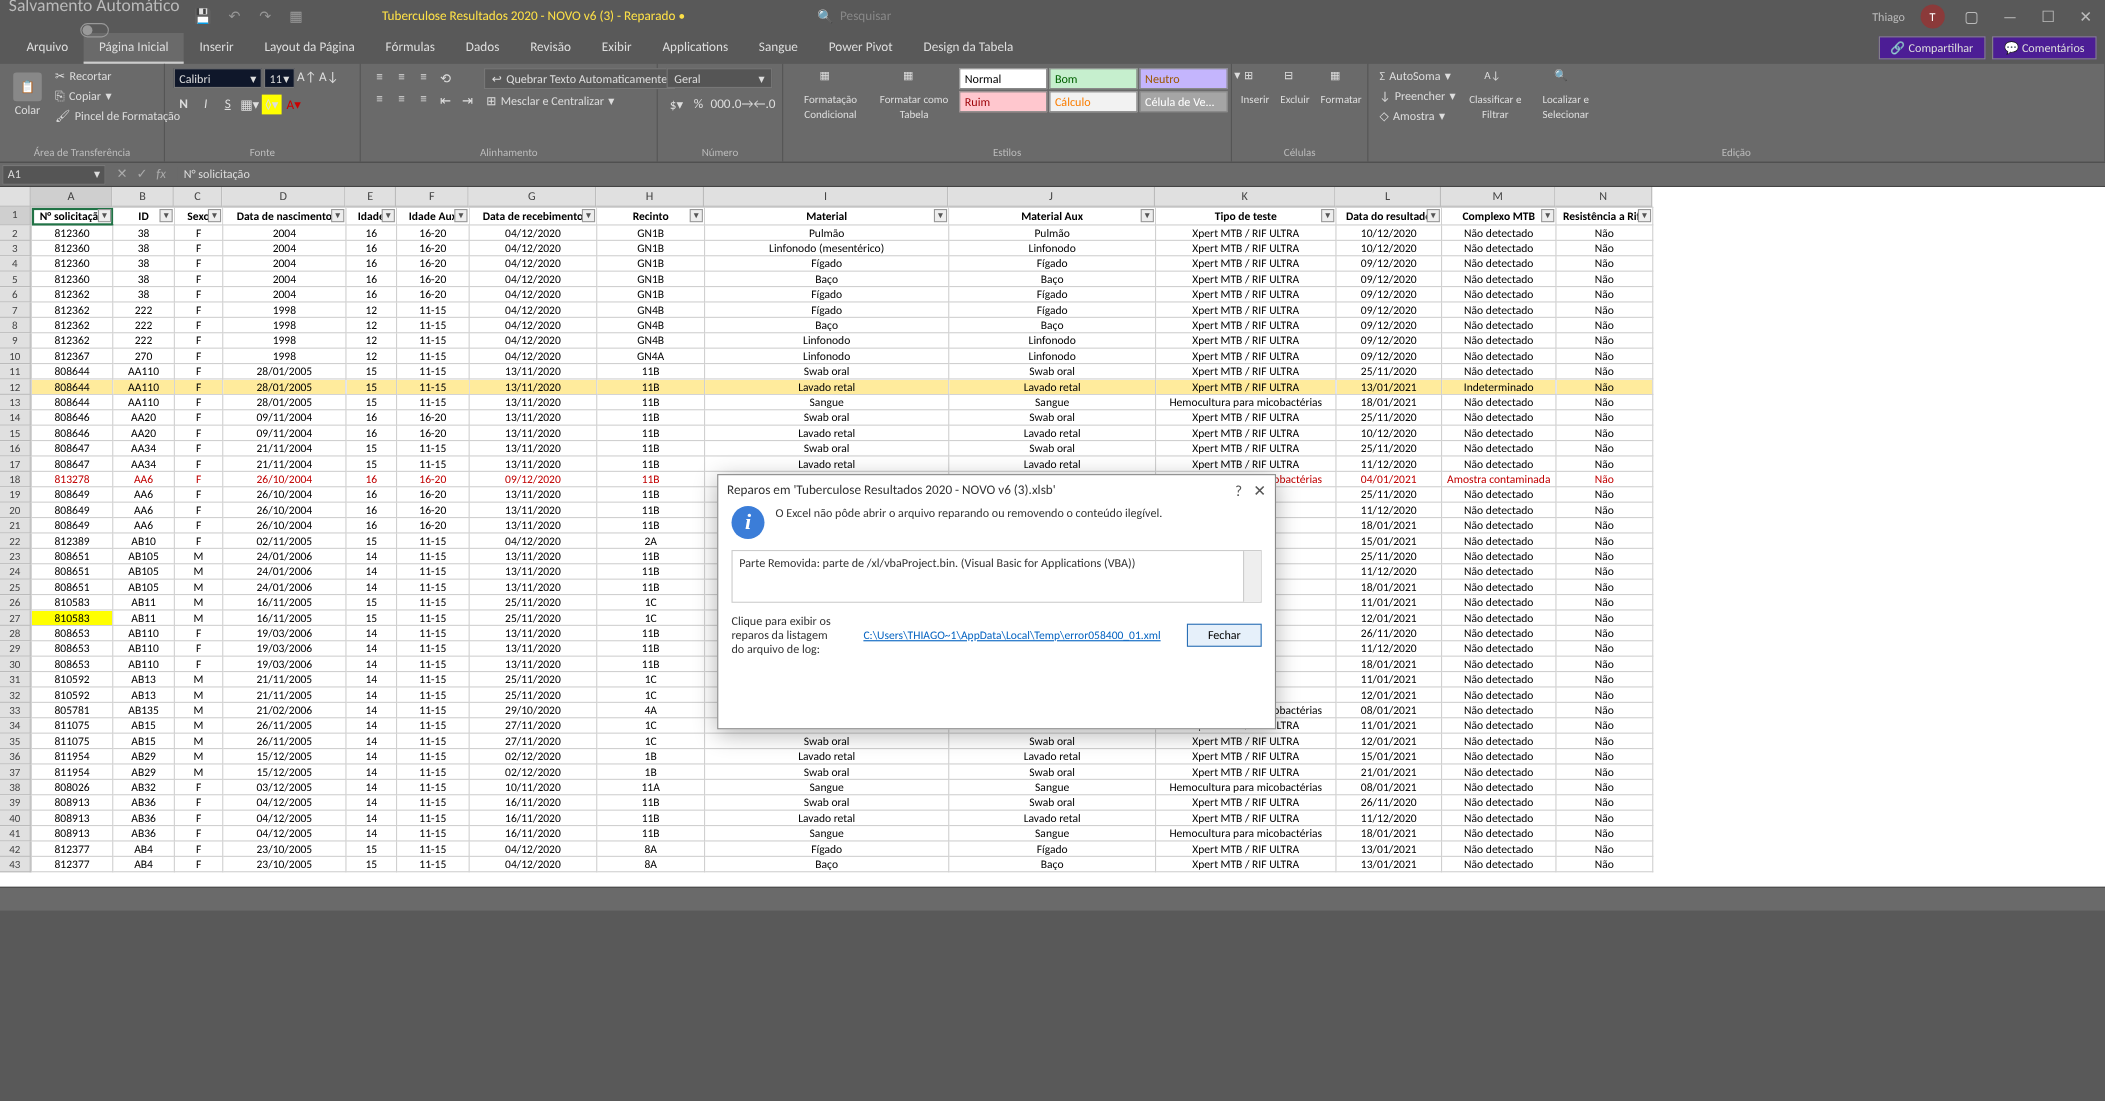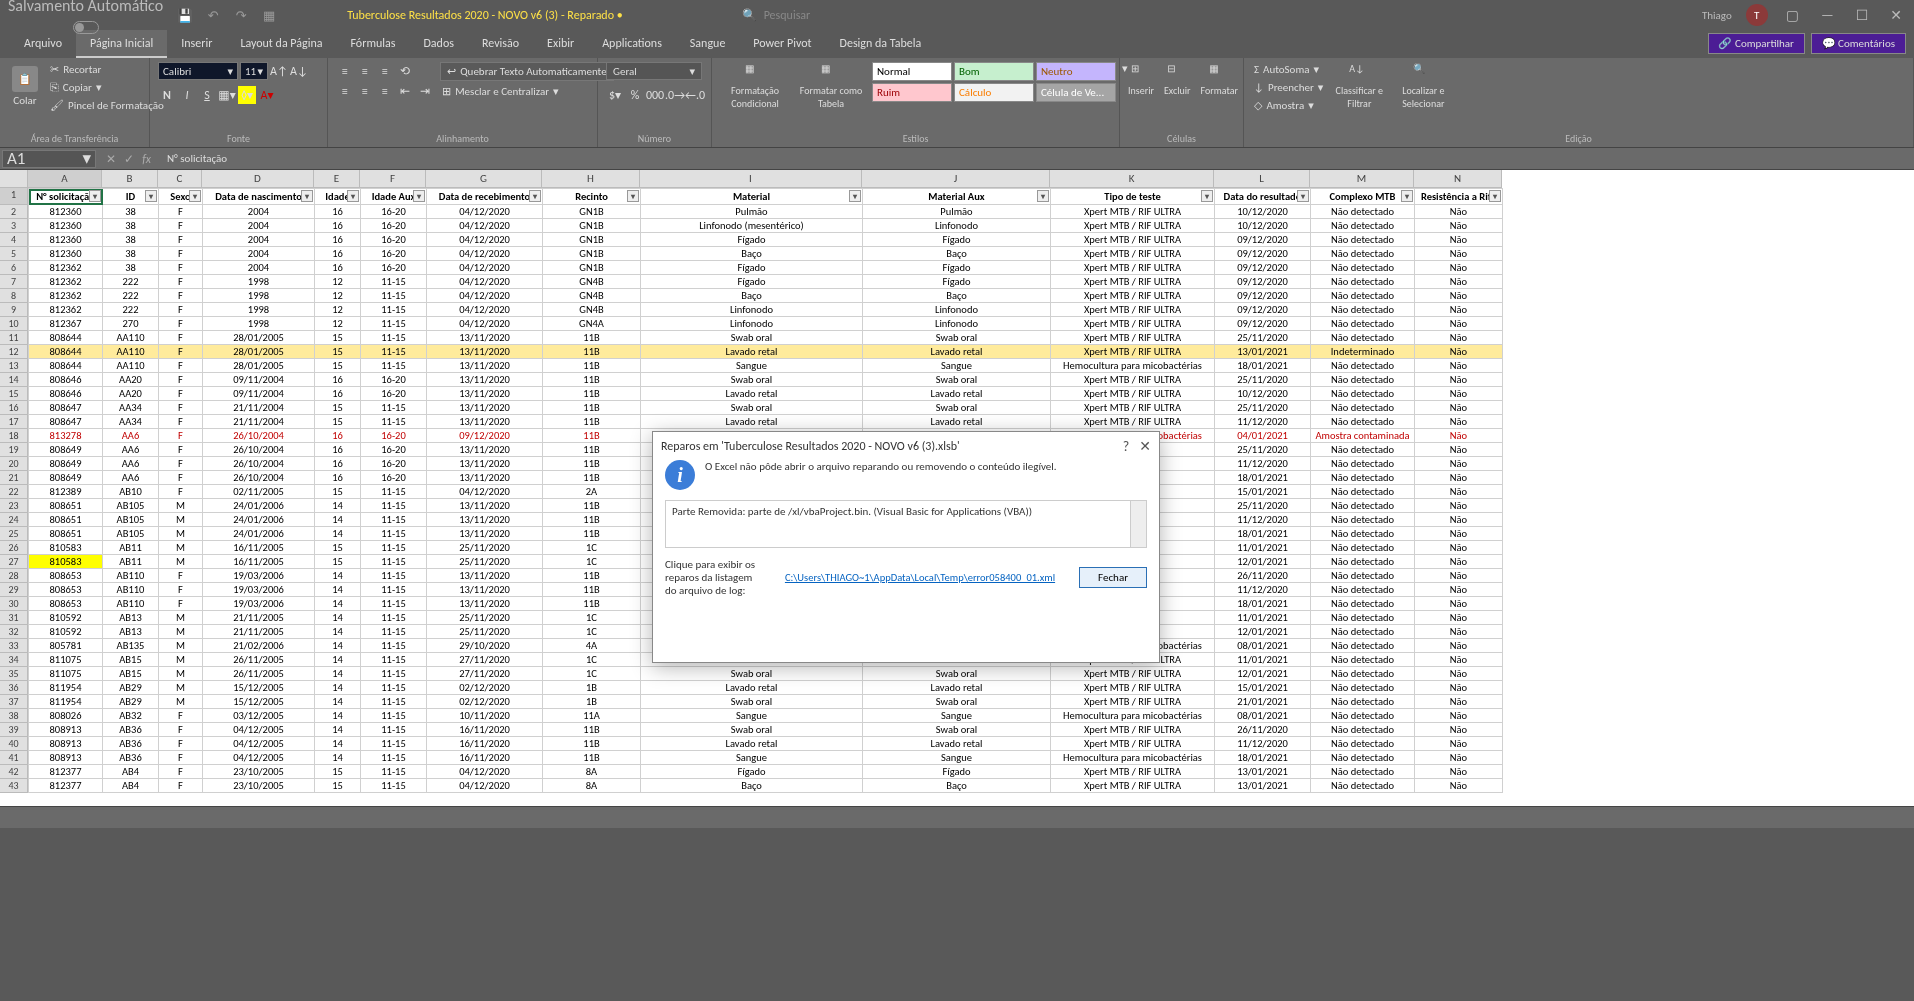--- a/index.html
+++ b/index.html
@@ -45,21 +45,21 @@
 .s-bom { background: #c6efce; color: #006100; }
 .s-neutro { background: #c4b5fd; color: #9c5700; }
 .s-ruim { background: #ffc7ce; color: #9c0006; }
 .s-calc { background: #f2f2f2; color: #fa7d00; }
 .s-cell { background: #a5a5a5; color: #fff; }
 .rib-big { display: flex; flex-direction: column; align-items: center; gap: 2px; font-size: 10px; }
 .rib-big .ico { width: 20px; height: 20px; }
 
 
 .formula-bar { height: 22px; background: #6a6a6a; display: flex; align-items: center; border-bottom: 1px solid #444; }
-.name-box { width: 94px; background: #555; border: 1px solid #777; color: #ddd; padding: 1px 4px; font-size: 17px; height: 18px; margin-left: 2px; display: flex; align-items: center; justify-content: space-between; }
+.name-box { width: 94px; background: #555; border: 1px solid #777; color: #ddd; padding: 1px 4px; font-size: 11px; height: 18px; margin-left: 2px; display: flex; align-items: center; justify-content: space-between; }
 .fx-btns { display: flex; gap: 8px; padding: 0 10px; color: #aaa; font-size: 12px; align-items: center; }
 .fx-input { flex: 1; background: #6a6a6a; color: #ddd; padding: 0 6px; font-size: 11px; }
 
 
 .grid-wrap { position: relative; background: #fff; height: 636px; overflow: hidden; }
 .corner { position: absolute; top: 0; left: 0; width: 28px; height: 18px; background: #e0e0e0; border-right: 1px solid #bbb; border-bottom: 1px solid #bbb; z-index: 3; }
 .col-headers { position: absolute; top: 0; left: 28px; height: 18px; display: flex; z-index: 2; }
 .col-h { background: #e0e0e0; border-right: 1px solid #bbb; border-bottom: 1px solid #bbb; text-align: center; font-size: 11px; color: #444; line-height: 18px; }
 .col-h.sel { background: #cfcfcf; }
 .row-headers { position: absolute; top: 18px; left: 0; width: 28px; z-index: 2; }

